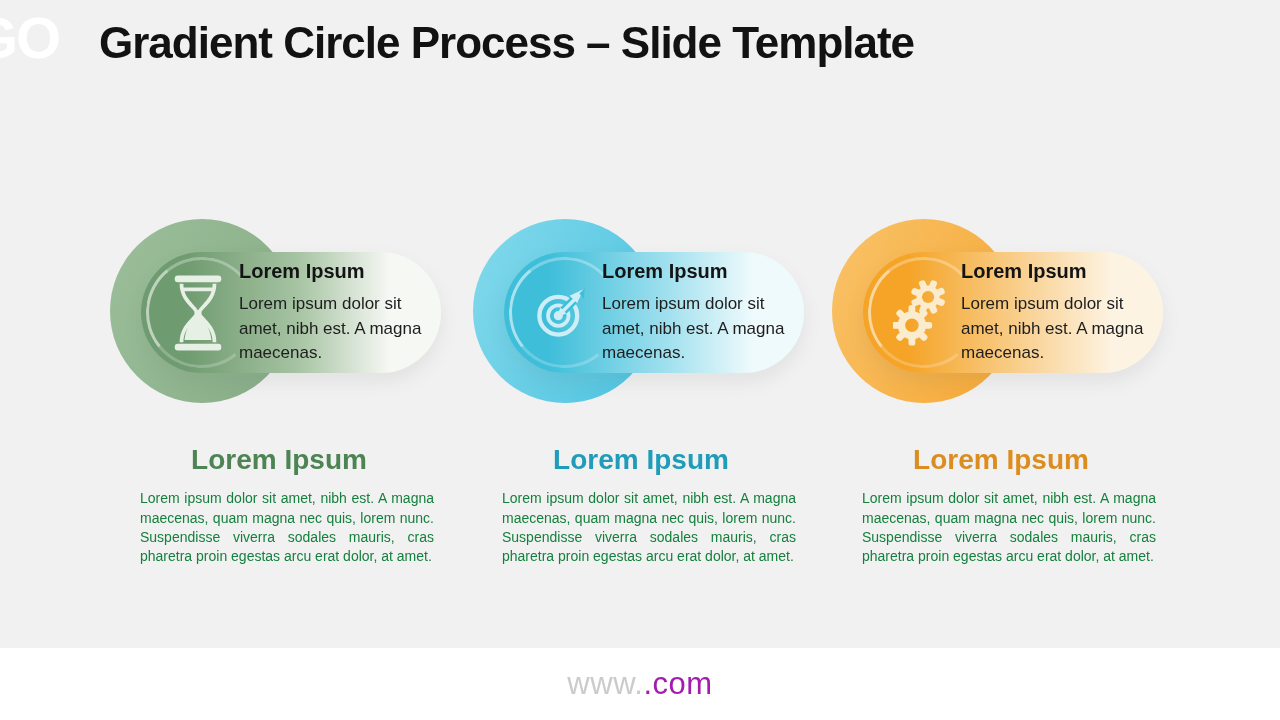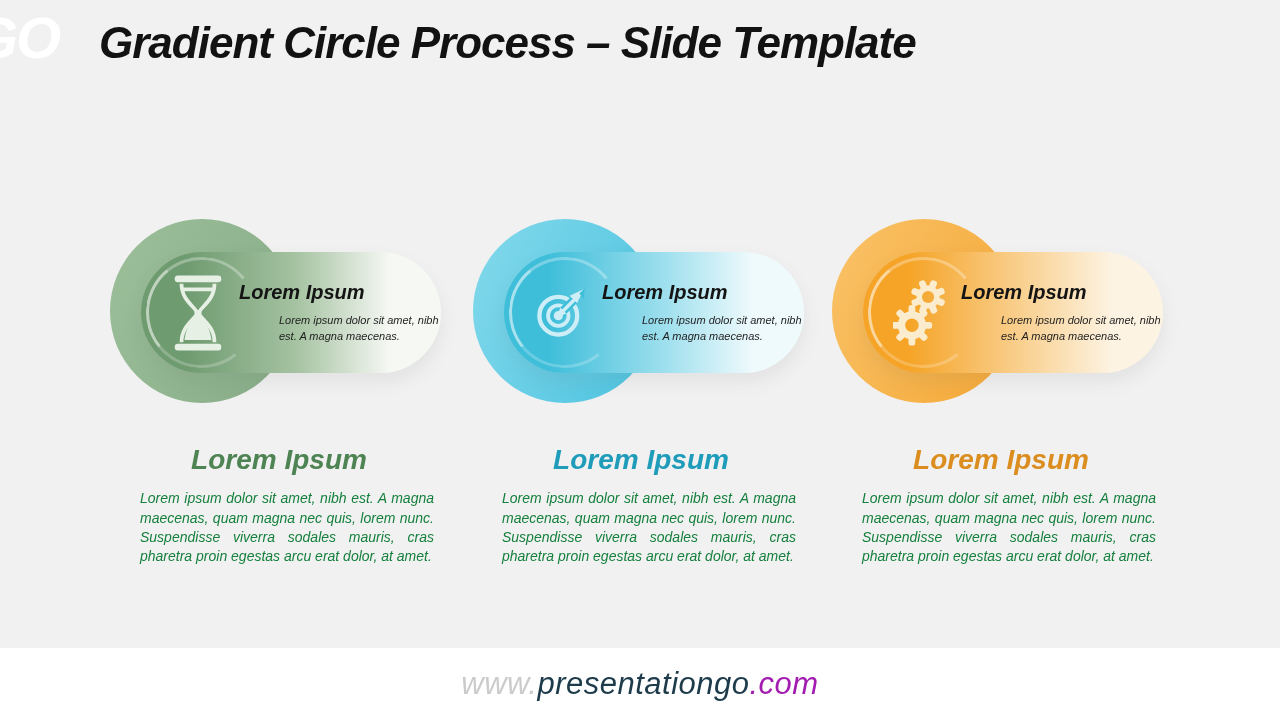--- a/index.html
+++ b/index.html
@@ -1,20 +1,19 @@
 <!DOCTYPE html>
 <html><head>
 <meta charset="utf-8">
 <style>
   html,body{margin:0;padding:0;background:#d8d8d8;}
   .slide{
     position:relative;width:1280px;height:720px;margin:0 auto;
     background:#f1f1f1;overflow:hidden;
     font-family:"Liberation Sans","DejaVu Sans",sans-serif;
-    font-style:italic;
   }
   
   .logo{
     position:absolute;left:-27px;top:0px;
     color:#ffffff;font-weight:700;font-size:58px;letter-spacing:-2px;
     line-height:76px;user-select:none;
   }
   .title{
     position:absolute;left:99px;top:18px;margin:0;
     font-size:44px;font-weight:700;letter-spacing:-1px;color:#121212;
@@ -46,21 +45,21 @@
   }
   .icon{
     width:54px;margin-right:14px;flex:0 0 54px;
     display:flex;justify-content:center;align-items:center;
     color:var(--icon);position:relative;z-index:2;
   }
   .halo{stroke:var(--pill-start);}
   .halo-fill{fill:var(--pill-start);}
   .pill-copy{width:202px;position:relative;z-index:2;}
   .card-title{font-size:20px;font-weight:700;color:#141414;line-height:1.2;}
-  .card-text{margin-top:9px;font-size:11px;color:#1e1e1e;line-height:1.45;margin-left:40px;}
+  .card-text{margin-top:9px;font-size:17px;color:#1e1e1e;line-height:1.45;}
   
   .col{position:absolute;top:444px;width:310px;}
   .c0{left:124px}.c1{left:486px}.c2{left:846px}
   .col h2{
     margin:0;text-align:center;font-size:28px;font-weight:700;
     color:var(--heading);line-height:1.15;
   }
   .col p{
     margin:13px 0 0 16px;font-size:14px;color:#15803d;line-height:1.38;
     text-align:justify;
@@ -174,17 +173,16 @@
     <h2>Lorem Ipsum</h2>
     <p>Lorem ipsum dolor sit amet, nibh est. A magna maecenas, quam magna nec quis, lorem nunc. Suspendisse viverra sodales mauris, cras pharetra proin egestas arcu erat dolor, at amet.</p>
   </div>
   <div class="col c2" style="--circle-light: #f9c268; --circle-base: #f5a835; --pill-start: #f5a427; --pill-mid: #f9cf8d; --pill-end: #fdf3e2; --icon: #faeccd; --heading: #dc8d1f;">
     <h2>Lorem Ipsum</h2>
     <p>Lorem ipsum dolor sit amet, nibh est. A magna maecenas, quam magna nec quis, lorem nunc. Suspendisse viverra sodales mauris, cras pharetra proin egestas arcu erat dolor, at amet.</p>
   </div>
 
   <div class="footer">
     <span class="muted" style="color: rgb(203, 203, 203);">www.</span>
-      <span class="brand" style="color: rgb(29, 59, 74);">presentationgo</span>
       <span class="muted" style="color: #a21caf;">.com</span>
   </div>
 
 </div>
 
 </body></html>

